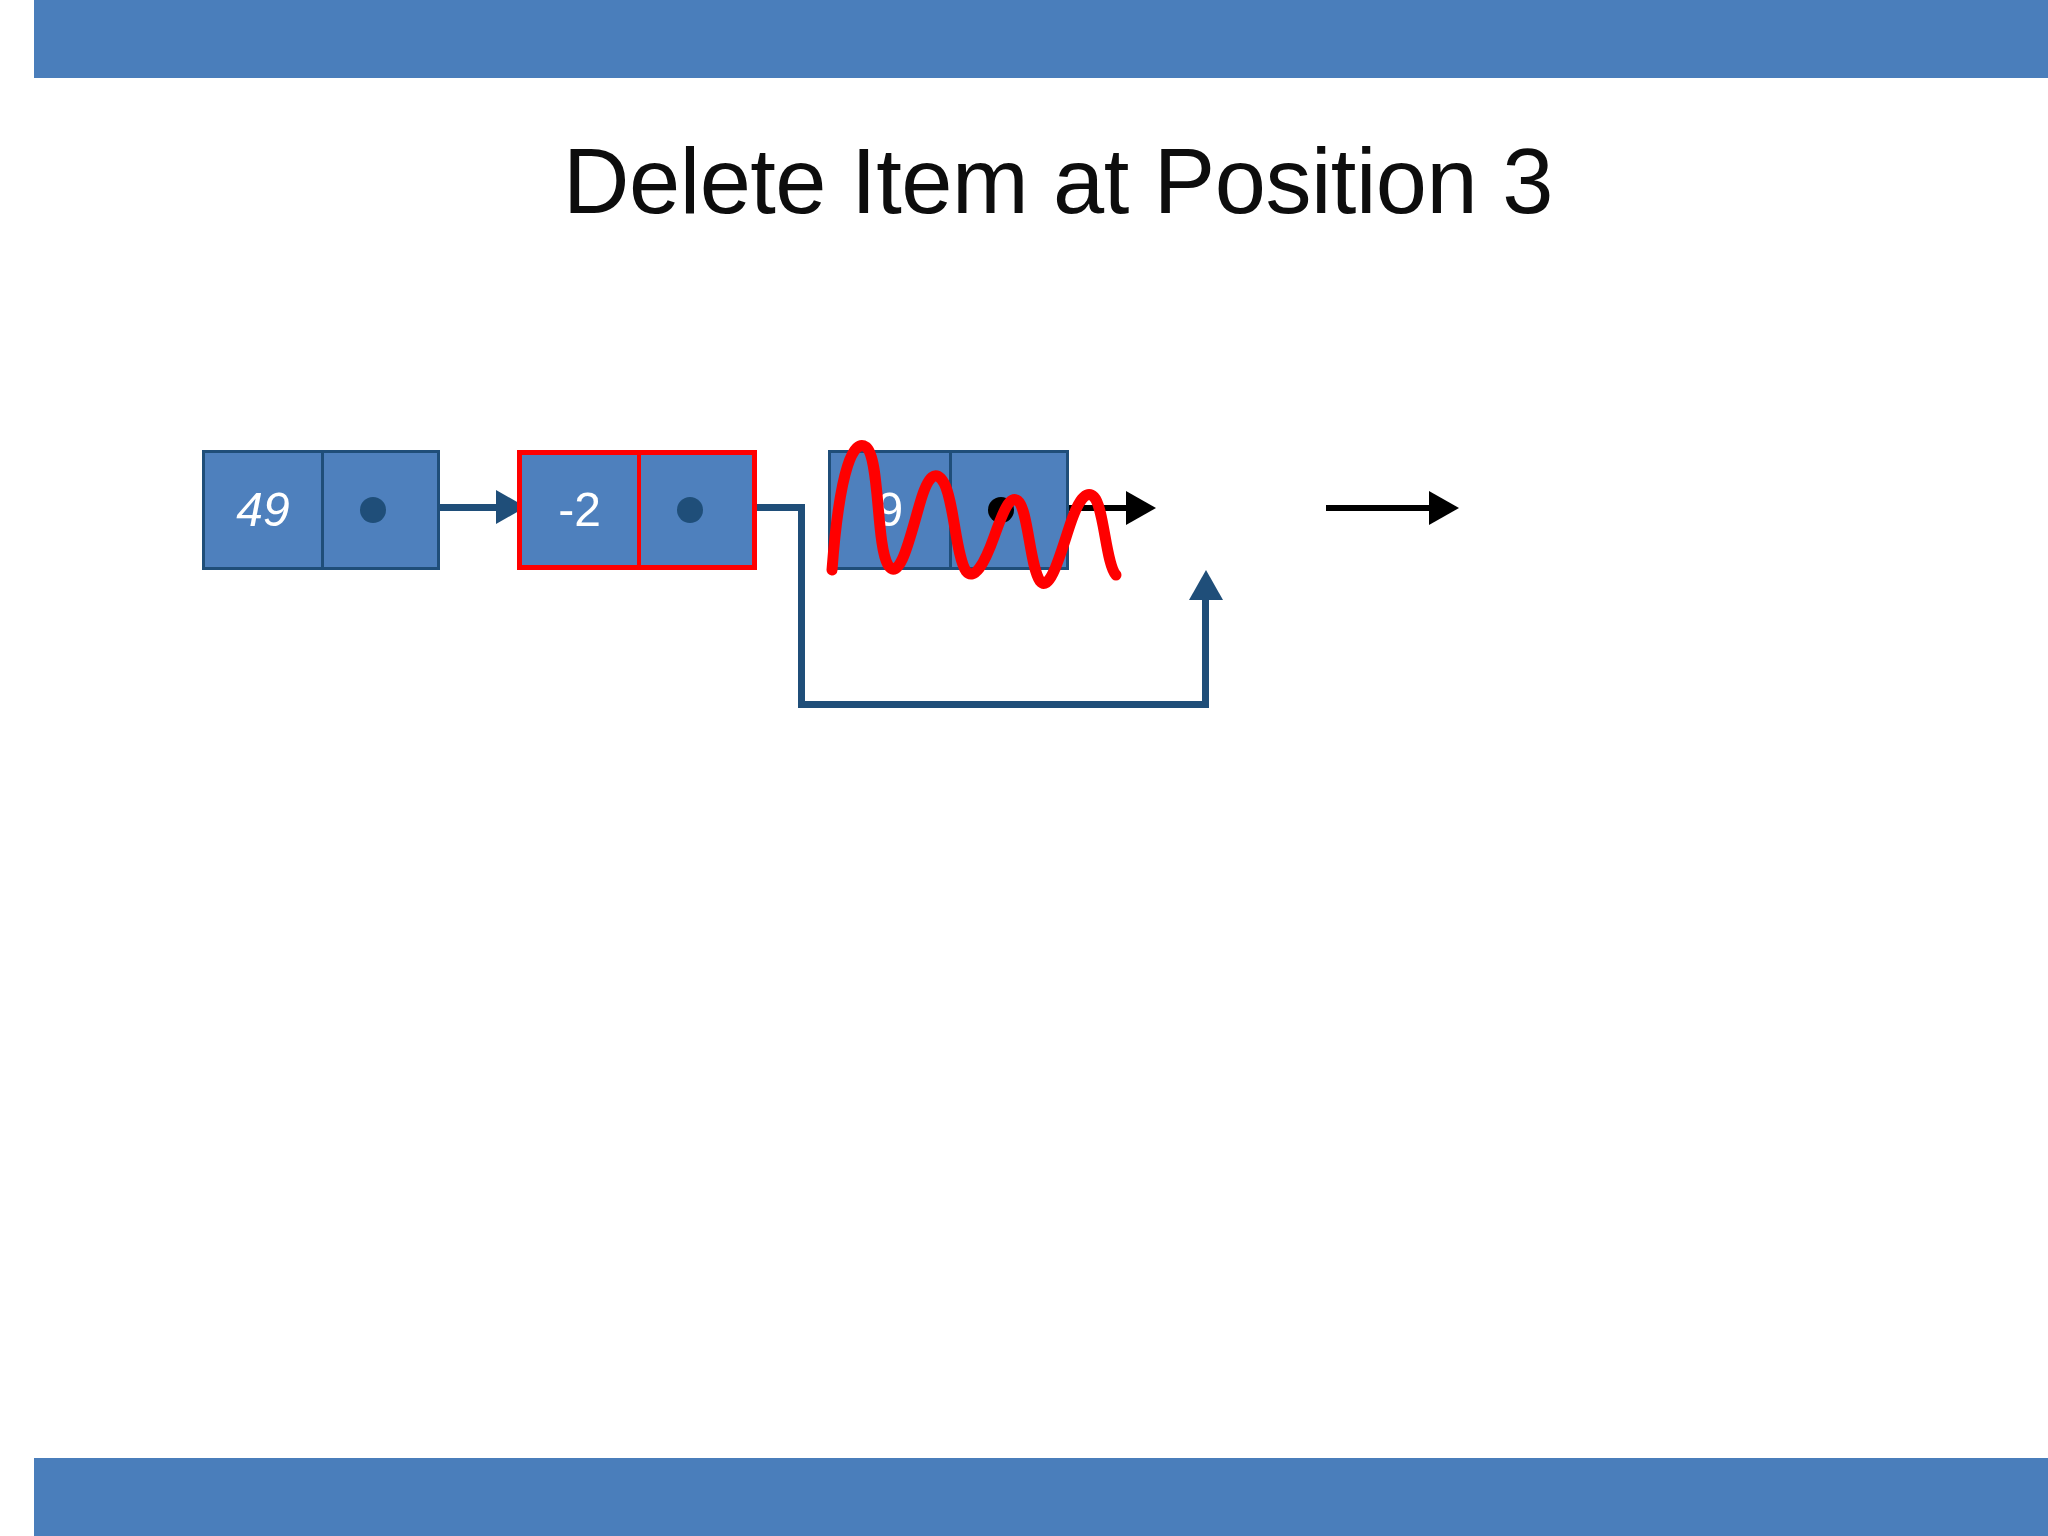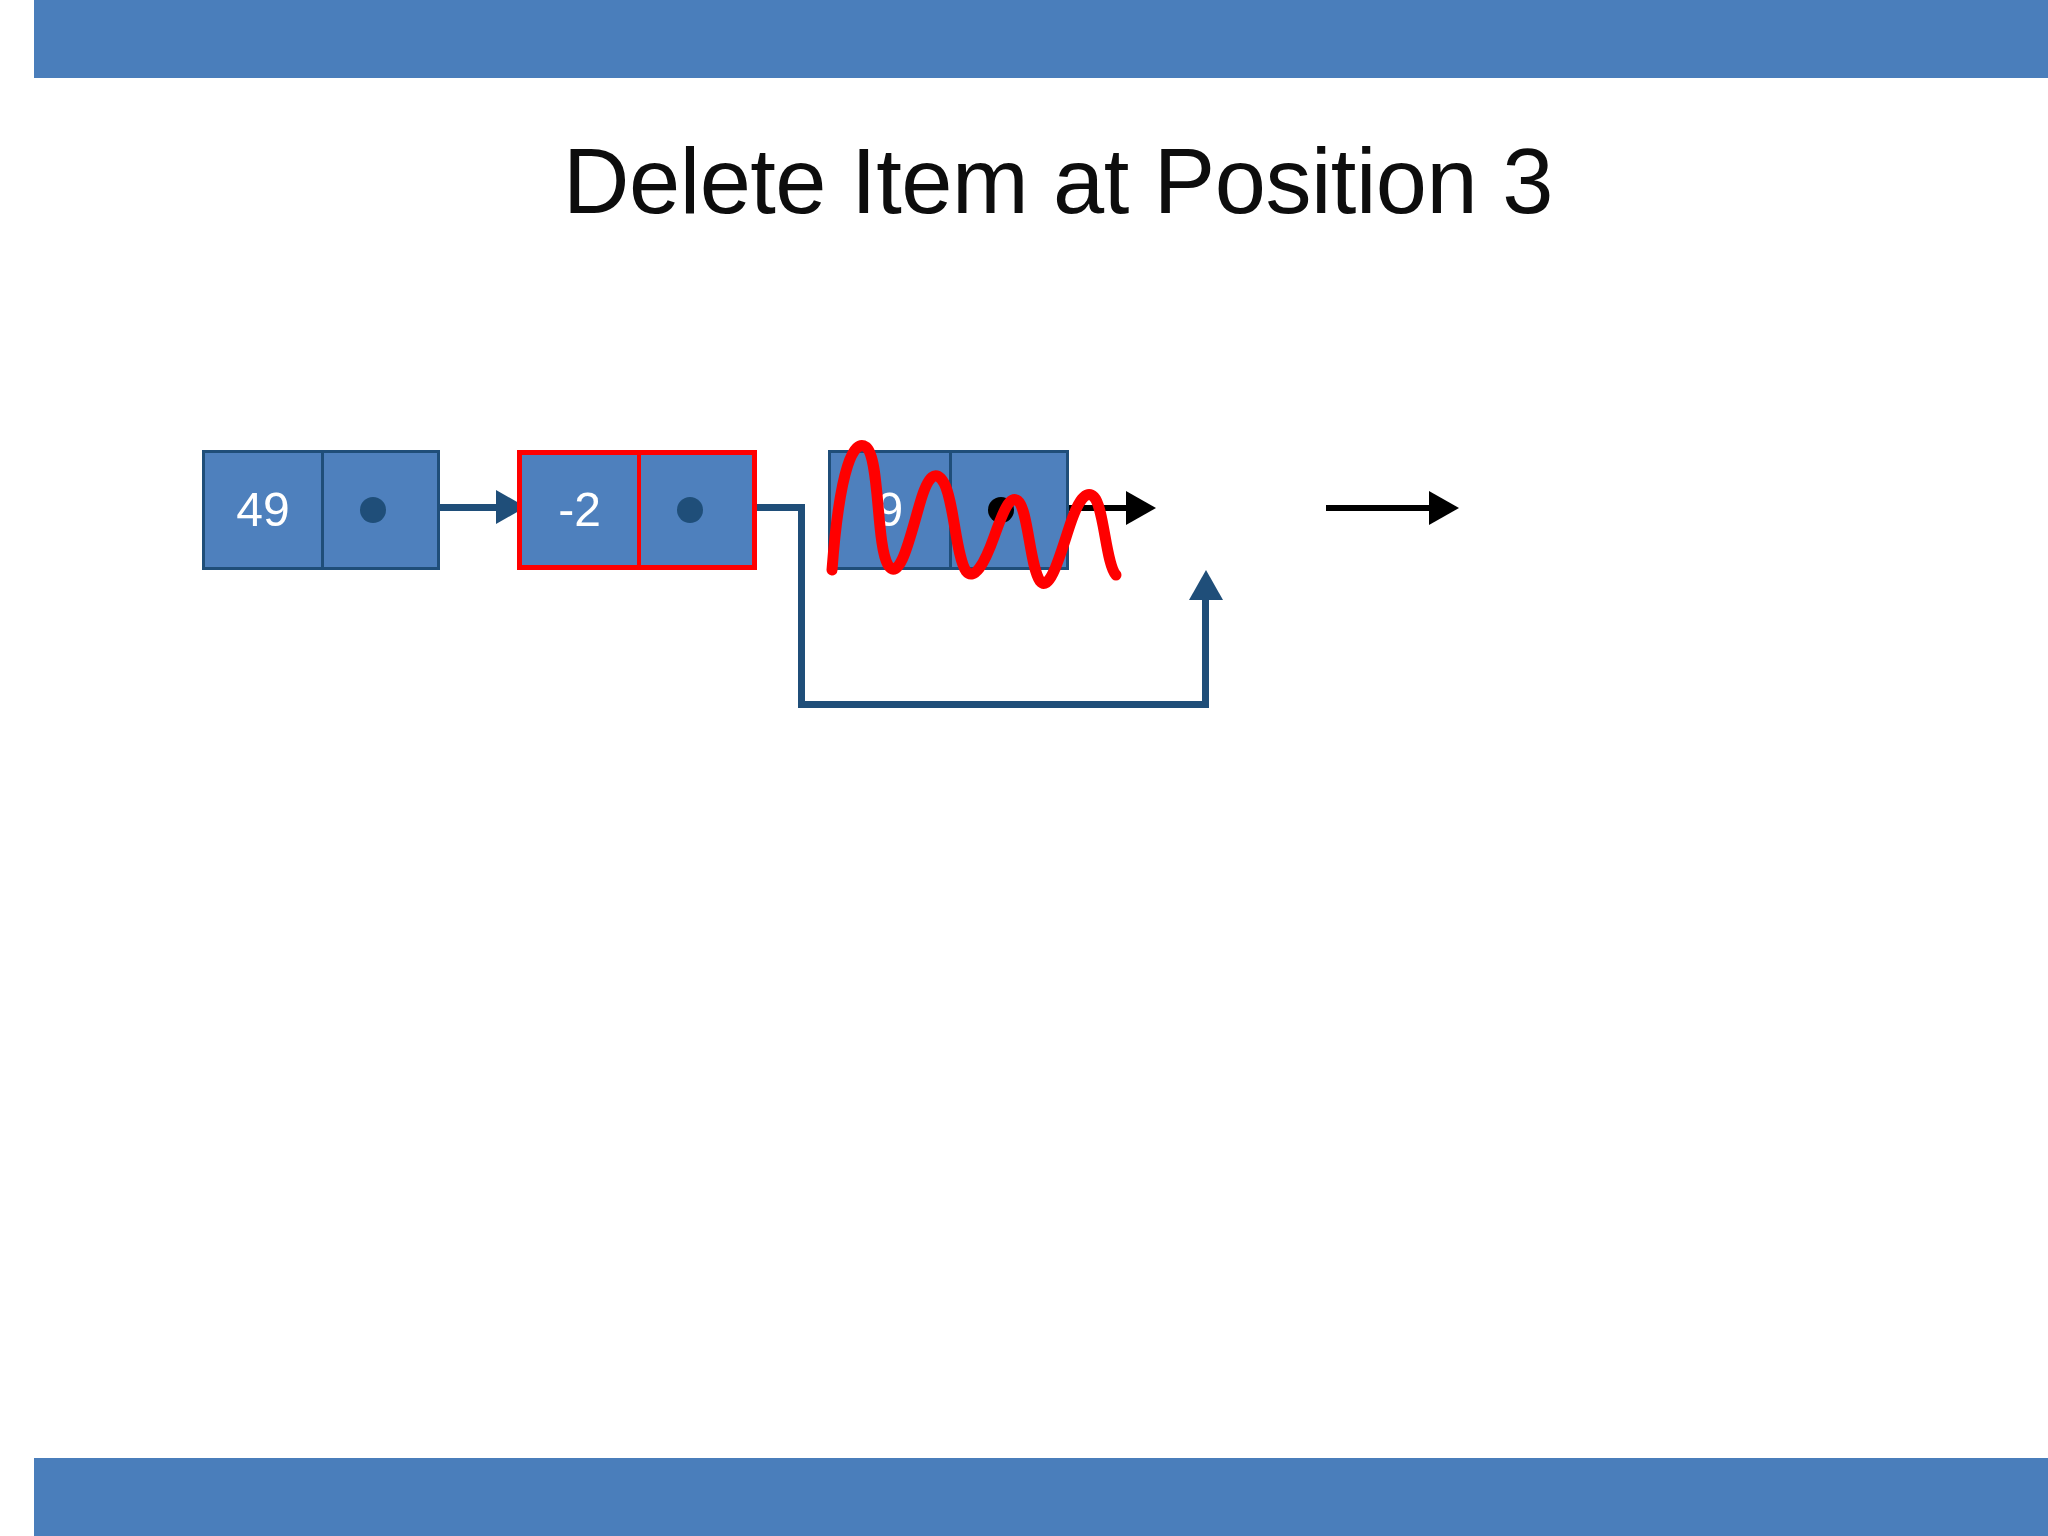--- a/index.html
+++ b/index.html
@@ -139,21 +139,21 @@
   <div class="hline blue-line" style="left:764px; top:701px; width:411px;"></div>
   <div class="vline blue-line" style="left:1168px; top:600px; height:108px;"></div>
   <div class="arrow-up" style="left:1155px; top:570px;"></div>
 
   <div class="hline black-line" style="left:975px; top:505px; width:125px;"></div>
   <div class="arrow-right black-head" style="left:1092px; top:491px;"></div>
 
   <div class="hline black-line" style="left:1292px; top:505px; width:128px;"></div>
   <div class="arrow-right black-head" style="left:1395px; top:491px;"></div>
 
-  <div class="node" style="left:168px; width:238px;">
+  <div class="node" style="left:168px; width:238px;font-style:italic;">
     <div class="cell-data">49</div>
     <div class="cell-next">
       <span class="dot blue"></span>
     </div>
   </div>
 
   <div class="node deleted" style="left:483px; width:240px;">
     <div class="cell-data">-2</div>
     <div class="cell-next">
       <span class="dot blue"></span>

